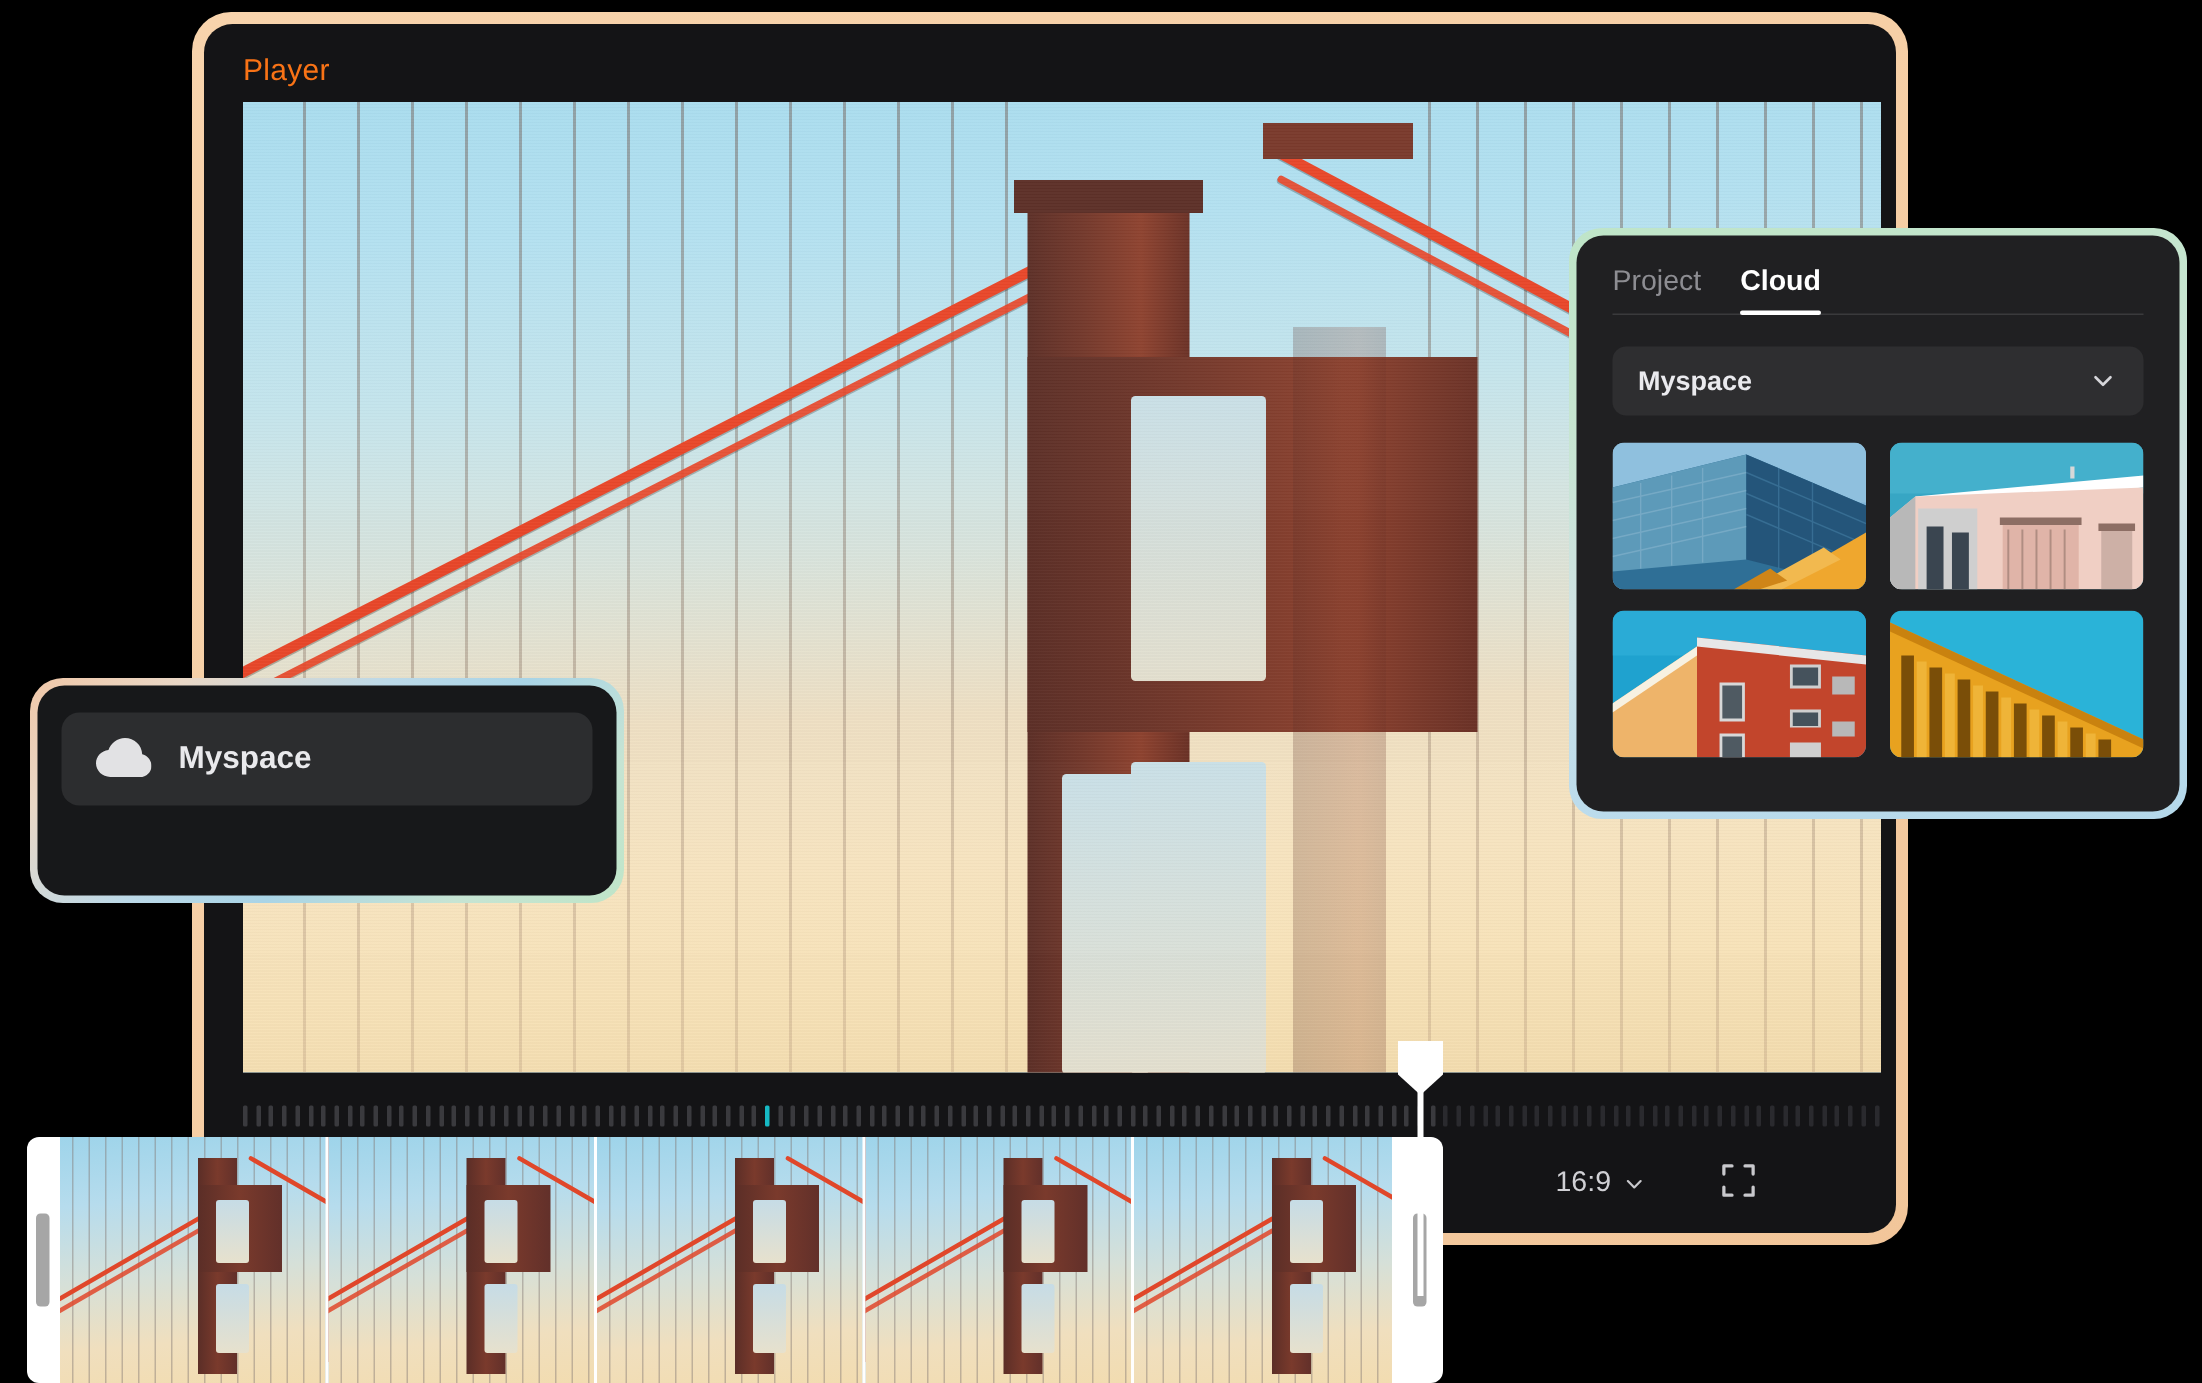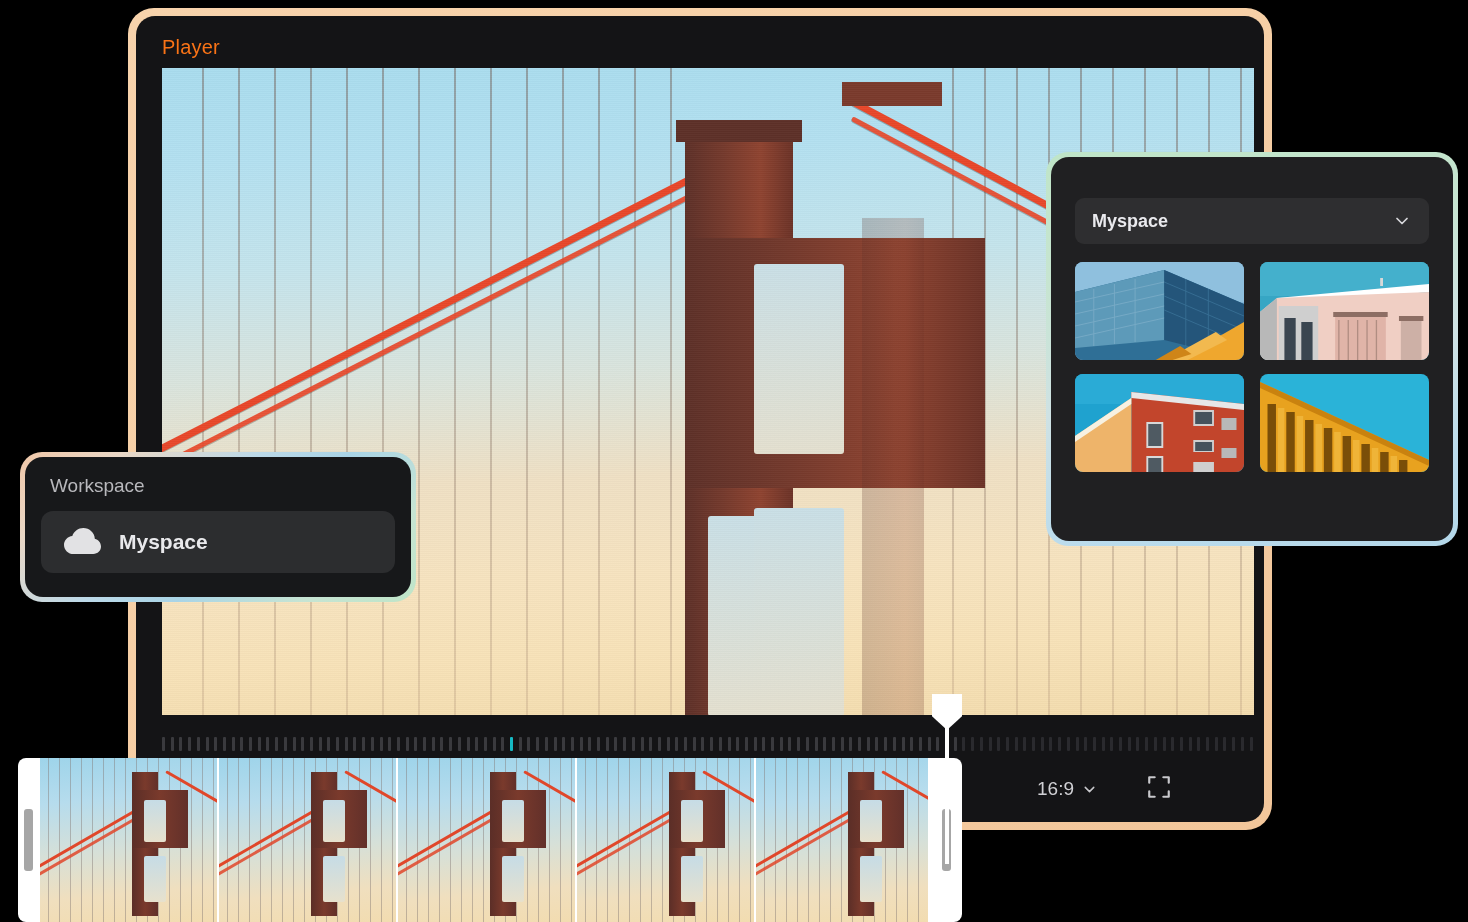--- a/index.html
+++ b/index.html
@@ -575,35 +575,38 @@
           <div class="ff-tower" style="left:92px; top:32px; width:56px; height:58px;"></div>
           <div class="ff-tower-red" style="left:130px; top:8px; width:17px; height:150px;"></div>
           <div class="ff-hole" style="left:104px; top:42px; width:22px; height:42px;"></div>
           <div class="ff-hole" style="left:104px; top:98px; width:22px; height:46px;"></div>
         </div>
       </div>
   </div>
 
   <div id="workspace-panel">
     <div id="workspace-inner">
-      <div id="workspace-title">Workspace</div>
       <div id="workspace-item-myspace">
         <span class="icon">
           <svg width="38" height="28" viewBox="0 0 38 28" fill="#e2e2e4">
             <path d="M10.5 26C5.25 26 1 21.9 1 16.9c0-4.6 3.6-8.4 8.3-8.9C10.9 3.5 15.2 0 20.3 0c6.2 0 11.3 4.8 11.5 10.8C35.2 11.6 38 14.8 38 18.6 38 22.7 34.6 26 30.3 26z"></path>
           </svg>
         </span>
         <span class="label">Myspace</span>
       </div>
     </div>
   </div>
 
   <div id="cloud-panel">
     <div id="cloud-inner">
 
+      <div id="cloud-tabs">
+        <div class="cloud-tab">Project</div>
+        <div class="cloud-tab active">Cloud</div>
+      </div>
 
       <div id="workspace-select">
         <span class="sel-value">Myspace</span>
         <span class="icon">
           <svg width="20" height="20" viewBox="0 0 24 24" fill="none" stroke="#d6d6da" stroke-width="2.1" stroke-linecap="round" stroke-linejoin="round">
               <polyline points="6 9 12 15 18 9"></polyline>
             </svg>
         </span>
       </div>
 

